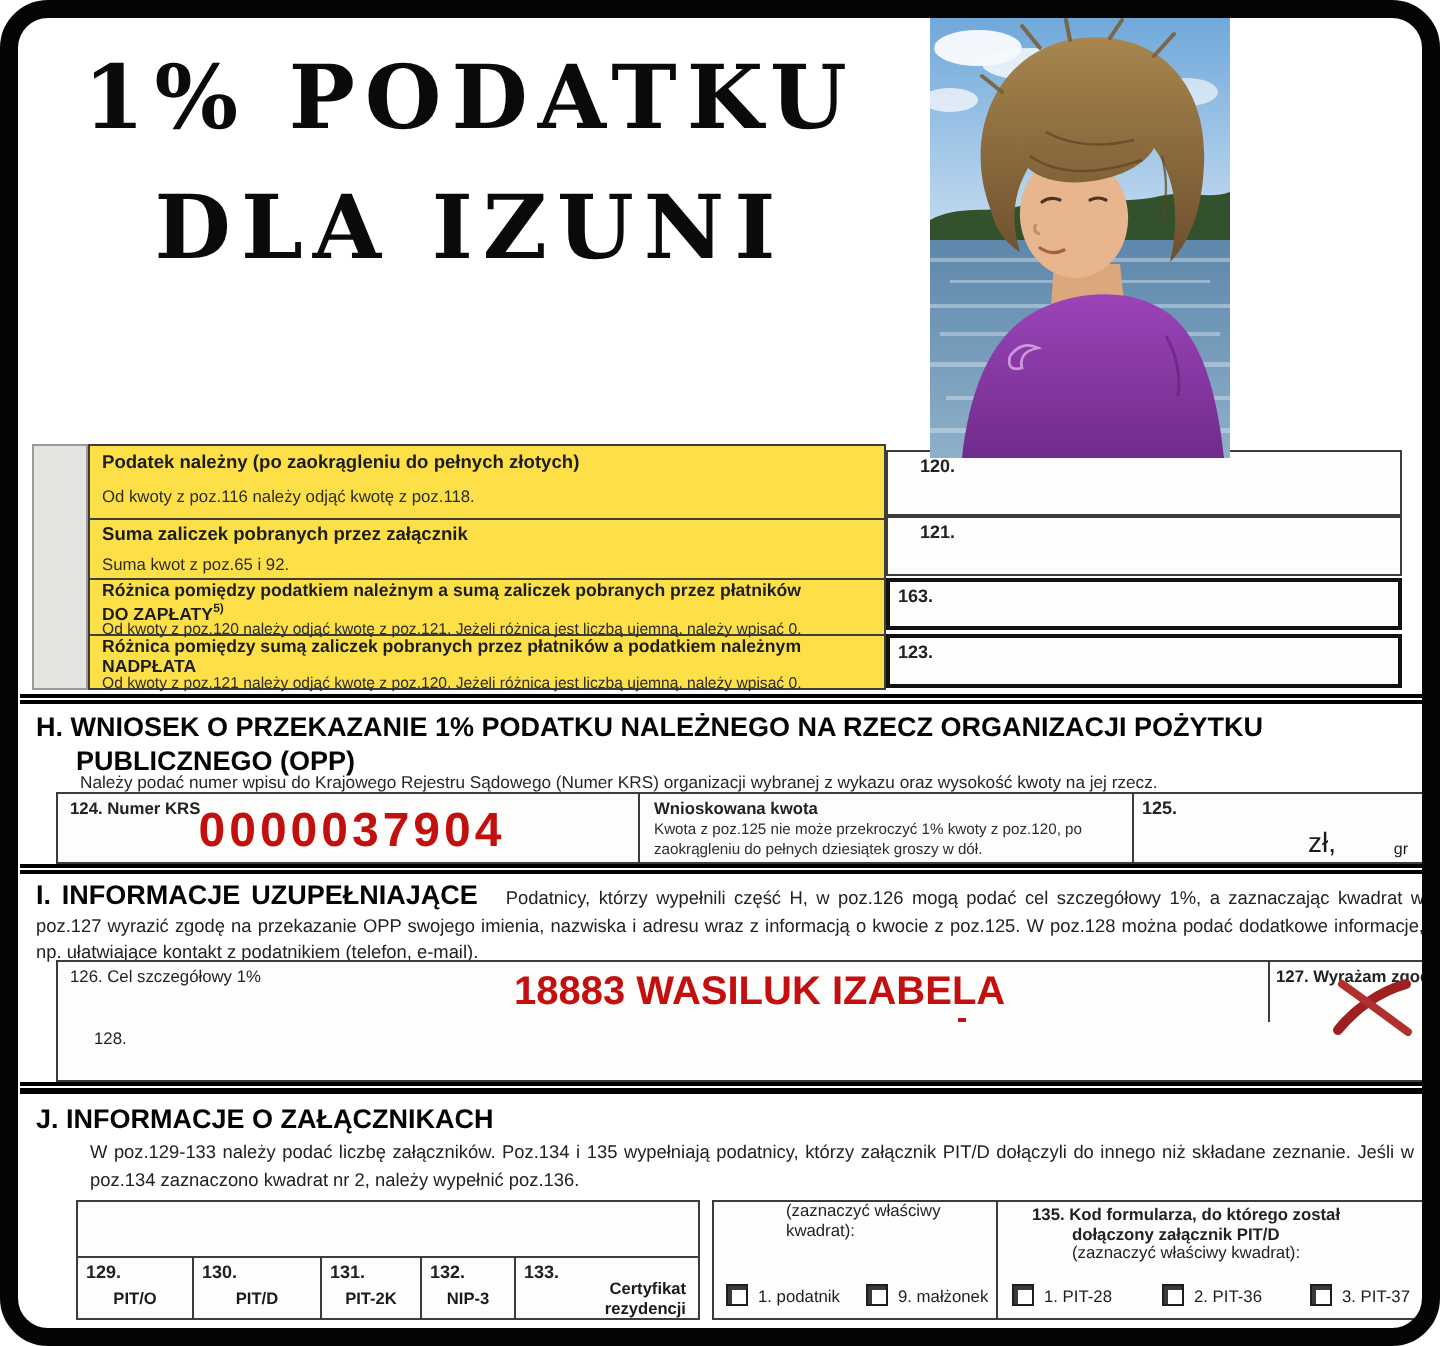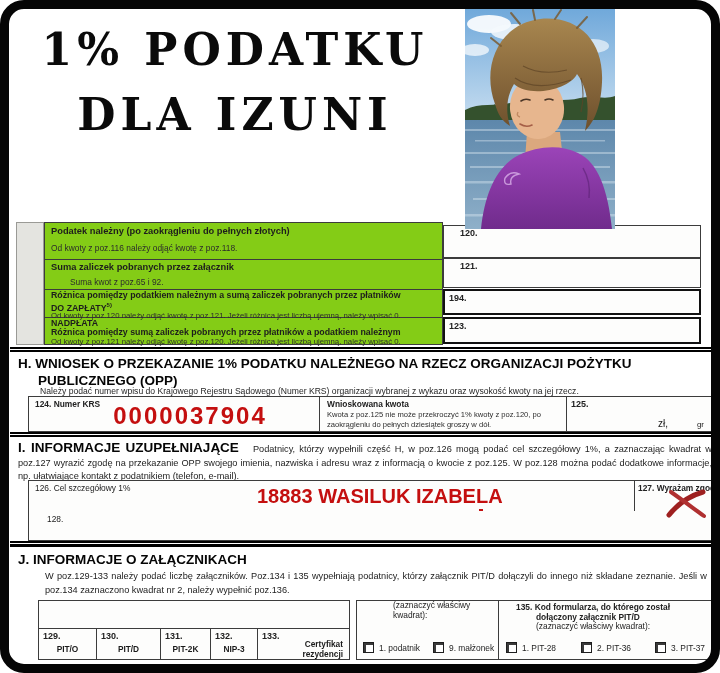--- a/index.html
+++ b/index.html
@@ -102,69 +102,69 @@
       </g>
       <g stroke="#5e4426" stroke-width="1.2" opacity="0.7" fill="none">
         <path d="M50,70 q20,14 56,2"></path>
           <path d="M58,58 q18,10 44,4"></path>
           <path d="M116,70 q4,16 0,34"></path>
       </g>
     </svg>
   </div>
 
   <div class="abs gray-col" style="left:16px;top:222px;width:28px;height:123px;"></div>
-  <div class="abs" style="left:44px;top:222px;width:399px;height:123px;border:1px solid #3c3c3c;box-sizing:border-box;background:#84cc16;">
+  <div class="abs" style="left:44px;top:222px;width:399px;height:123px;border:1px solid #3c3c3c;box-sizing:border-box;background:#fde047;">
     <div style="height:36px;box-sizing:border-box;padding:3px 4px 0 6px;">
       <div class="row-label">Podatek należny (po zaokrągleniu do pełnych złotych)</div>
       <div class="row-desc" style="margin-top:6px;">Od kwoty z poz.116 należy odjąć kwotę z poz.118.</div>
     </div>
     <div style="height:30px;box-sizing:border-box;border-top:1px solid #3c3c3c;padding:2px 4px 0 6px;">
       <div class="row-label">Suma zaliczek pobranych przez załącznik</div>
-      <div class="row-desc" style="margin-top:4px;margin-left:19px;">Suma kwot z poz.65 i 92.</div>
+      <div class="row-desc" style="margin-top:4px;">Suma kwot z poz.65 i 92.</div>
     </div>
     <div style="height:28px;box-sizing:border-box;border-top:1px solid #3c3c3c;padding:1px 4px 0 6px;">
       <div class="row-label" style="font-size:8.8px;line-height:9.5px;">Różnica pomiędzy podatkiem należnym a sumą zaliczek pobranych przez płatników</div>
       <div class="row-label" style="font-size:8.8px;line-height:9px;"><span>DO ZAPŁATY</span><sup style="font-size:6px;">5)</sup></div>
       <div class="row-desc-sm">Od kwoty z poz.120 należy odjąć kwotę z poz.121. Jeżeli różnica jest liczbą ujemną, należy wpisać 0.</div>
     </div>
     <div style="height:27px;box-sizing:border-box;border-top:1px solid #3c3c3c;padding:1px 4px 0 6px;">
+      <div class="row-label" style="font-size:8.8px;line-height:9.5px;">Różnica pomiędzy sumą zaliczek pobranych przez płatników a podatkiem należnym</div>
       <div class="row-label" style="font-size:8.8px;line-height:9px;">NADPŁATA</div>
-      <div class="row-label" style="font-size:8.8px;line-height:9.5px;">Różnica pomiędzy sumą zaliczek pobranych przez płatników a podatkiem należnym</div>
       <div class="row-desc-sm">Od kwoty z poz.121 należy odjąć kwotę z poz.120. Jeżeli różnica jest liczbą ujemną, należy wpisać 0.</div>
     </div>
   </div>
   <div class="abs cell" style="left:443px;top:225px;width:258px;height:33px;">
     <div class="fieldnum">120.</div>
   </div>
   <div class="abs cell" style="left:443px;top:258px;width:258px;height:30px;">
     <div class="fieldnum">121.</div>
   </div>
   <div class="abs cell-thick" style="left:443px;top:289px;width:258px;height:26px;">
-    <div class="fieldnum">194.</div>
+    <div class="fieldnum">163.</div>
   </div>
   <div class="abs cell-thick" style="left:443px;top:317px;width:258px;height:27px;">
     <div class="fieldnum">123.</div>
   </div>
 
   <div class="abs divider" style="left:10px;top:347px;width:702px;height:5px;"></div>
 
   <div class="abs sec-title hang" style="left:18px;top:355px;width:692px;">H. WNIOSEK O PRZEKAZANIE 1% PODATKU NALEŻNEGO NA RZECZ ORGANIZACJI POŻYTKU PUBLICZNEGO (OPP)</div>
   <div class="abs sec-sub" style="left:40px;top:386px;width:670px;">Należy podać numer wpisu do Krajowego Rejestru Sądowego (Numer KRS) organizacji wybranej z wykazu oraz wysokość kwoty na jej rzecz.</div>
   <div class="abs cell" style="left:28px;top:396px;width:684px;height:36px;">
     <div class="abs" style="left:0;top:0;width:290px;height:34px;">
       <div class="lbl-sm" style="padding:2px 0 0 6px;">124. Numer KRS</div>
-      <div class="abs red-val" style="left:16px;top:5px;width:290px;text-align:center;font-size:24px;letter-spacing:2px;">0000037904</div>
+      <div class="abs red-val" style="left:2px;top:5px;width:290px;text-align:center;font-size:24px;letter-spacing:2px;">0000037904</div>
     </div>
     <div class="abs" style="left:290px;top:0;width:247px;height:34px;border-left:1px solid #3c3c3c;">
       <div class="lbl-sm" style="padding:2px 0 0 7px;">Wnioskowana kwota</div>
       <div class="lbl-xs" style="padding:1px 4px 0 7px;">Kwota z poz.125 nie może przekroczyć 1% kwoty z poz.120, po zaokrągleniu do pełnych dziesiątek groszy w dół.</div>
     </div>
     <div class="abs" style="left:537px;top:0;width:145px;height:34px;border-left:1px solid #3c3c3c;">
       <div class="fieldnum">125.</div>
-      <span class="abs" style="right:44px;bottom:2px;font-size:10px;">zł,</span>
+      <span class="abs" style="right:44px;bottom:2px;font-size:14px;">zł,</span>
       <span class="abs" style="right:8px;bottom:2px;font-size:8px;">gr</span>
     </div>
   </div>
 
   <div class="abs divider" style="left:10px;top:432px;width:702px;height:5px;"></div>
 
   <div class="abs sec-body" style="left:18px;top:439px;width:694px;">
     <span class="sec-title" style="margin-right:14px;">I. INFORMACJE UZUPEŁNIAJĄCE</span><span>Podatnicy, którzy wypełnili część H, w poz.126 mogą podać cel szczegółowy 1%, a zaznaczając kwadrat w poz.127 wyrazić zgodę na przekazanie OPP swojego imienia, nazwiska i adresu wraz z informacją o kwocie z poz.125. W poz.128 można podać dodatkowe informacje, np. ułatwiające kontakt z podatnikiem (telefon, e-mail).</span>
   </div>
   <div class="abs cell" style="left:28px;top:480px;width:684px;height:32px;">

